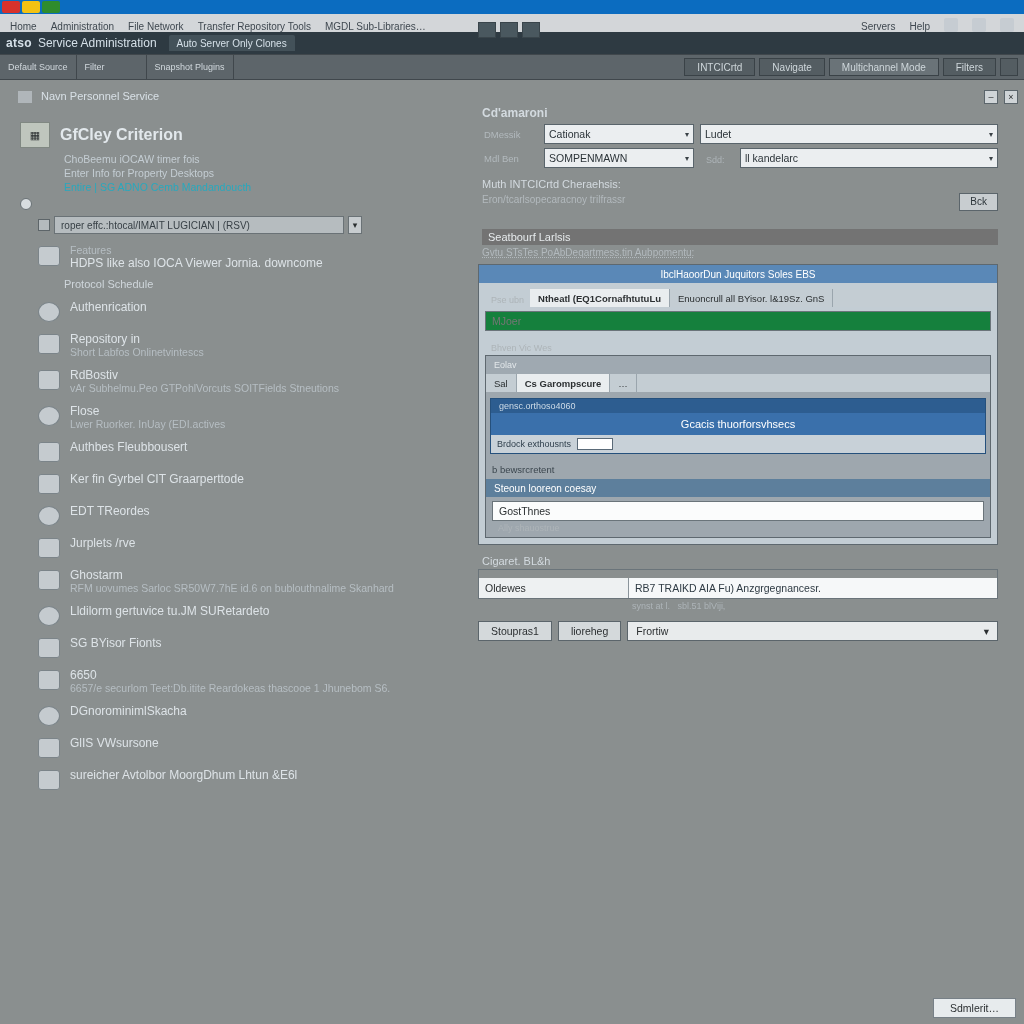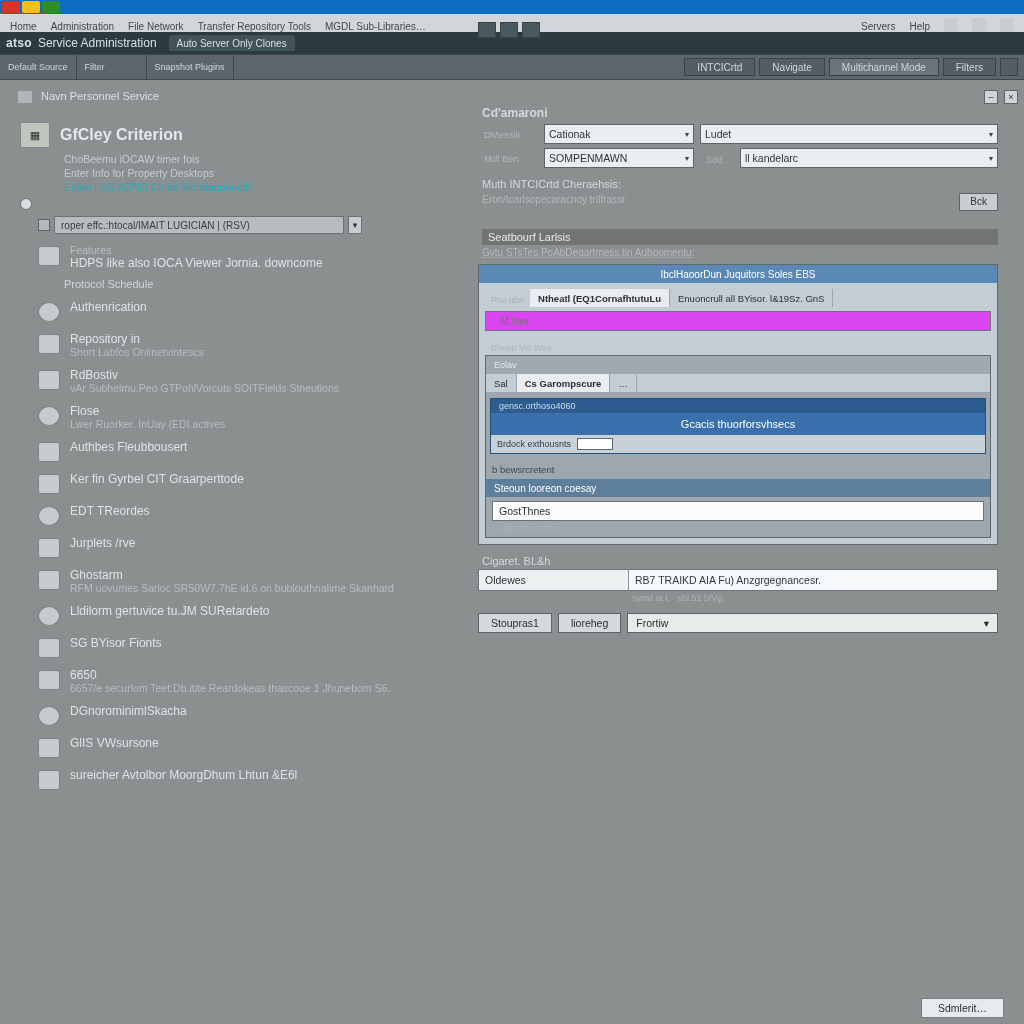--- a/index.html
+++ b/index.html
@@ -57,38 +57,38 @@
   .tinylabel { font-size:9px; color:#adb4b8; margin-left:6px; margin-top:4px; }
   .grouplabel { margin:10px 0 2px 4px; font-size:11px; color:#d3dadf; }
   .hint { font-size:10px; color:#b2b9bd; margin:2px 0 6px 4px; }
   .smallbtn { height:18px; padding:0 10px; background:#c8cdd0; border:1px solid #5b656b; display:flex; align-items:center; font-size:10px; color:#2d353a; margin-left:auto; }
   
   .panel { background:#9ea7ae; border:1px solid #5e686f; margin-top:4px; position:relative; }
   .panel .pbar { height:18px; background:#7e8a93; color:#e2e7ea; font-size:10px; display:flex; align-items:center; padding:0 8px; }
   .panel .psub { height:14px; background:#eef1f3; font-size:9.5px; color:#2f383d; display:flex; align-items:center; padding:0 8px; }
   .panel.blue > .pbar { background:#5a88b7; color:#fff; }
   .panel .pbody { padding:6px; background:#a4aeb5; }
-  .panel input.wide { width:100%; height:20px; background:#d946ef; border:1px solid #6a747a; padding:0 14px; font-size:10.5px; }
+  .panel input.wide { width:100%; height:20px; background:#15803d; border:1px solid #6a747a; padding:0 6px; font-size:10.5px; }
   .tabstrip { display:flex; background:#c4cdd3; height:18px; font-size:9.5px; }
   .tabstrip span { padding:0 8px; border-right:1px solid #9aa5ad; display:flex; align-items:center; }
   .tabstrip span.active { background:#e9edef; font-weight:600;text-align:center; }
   .innerblue { background:#3a70ab; border:1px solid #25507c; margin:6px 4px; }
   .innerblue .ibar { height:22px; display:flex; align-items:center; justify-content:center; color:#fff; font-size:11px; }
   .innerblue .irow { height:18px; background:#c8d1d8; display:flex; align-items:center; gap:6px; padding:0 6px; }
   .innerblue .irow .search { width:36px; height:12px; background:#fff; border:1px solid #5a6a78; }
   .linehead { height:18px; background:#5d7f9c; color:#fff; font-size:10px; display:flex; align-items:center; padding:0 8px; }
   .whitebox { background:#fbfcfc; border:1px solid #6a747a; height:20px; display:flex; align-items:center; padding:0 6px; font-size:10.5px; }
   .splitbox { display:flex; border:1px solid #6a747a; }
-  .splitbox > div { height:20px; display:flex; align-items:center; padding:0 6px; font-size:10.5px; }
+  .splitbox > div { height:20px; display:flex; align-items:center; padding:0 6px; font-size:10.5px;margin-top:8px; }
   .splitbox .l { width:150px; background:#eef1f2; border-right:1px solid #8a949b; }
   .splitbox .r { flex:1; background:#f6f8f9; color:#2e3a43; }
   .btnrow { display:flex; gap:6px; margin-top:10px; }
   .btnrow .b { height:20px; padding:0 12px; background:#d4d9db; border:1px solid #5b656b; font-size:10.5px; display:flex; align-items:center; }
   .btnrow .drop { flex:1; background:#e8ebec; border:1px solid #5b656b; display:flex; align-items:center; justify-content:space-between; padding:0 8px; font-size:10.5px; }
-  .footer-btn { position:absolute; right:20px; bottom:6px; height:20px; padding:0 16px; background:#e7ebed; border:1px solid #778087; font-size:10.5px; display:flex; align-items:center; }
+  .footer-btn { position:absolute; right:8px; bottom:6px; height:20px; padding:0 16px; background:#e7ebed; border:1px solid #778087; font-size:10.5px; display:flex; align-items:center; }
   .mini-sys { position:absolute; right:6px; width:14px; height:14px; border:1px solid #5b656b; background:#cfd4d7; display:flex; align-items:center; justify-content:center; font-size:9px; }
 </style>
 </head>
 <body>
 
 <div class="desktop-bar">
   <div class="dbtn" style="background:#d7322c"></div>
   <div class="dbtn" style="background:#f3c213"></div>
   <div class="dbtn" style="background:#2f8c2d"></div>
 </div>

